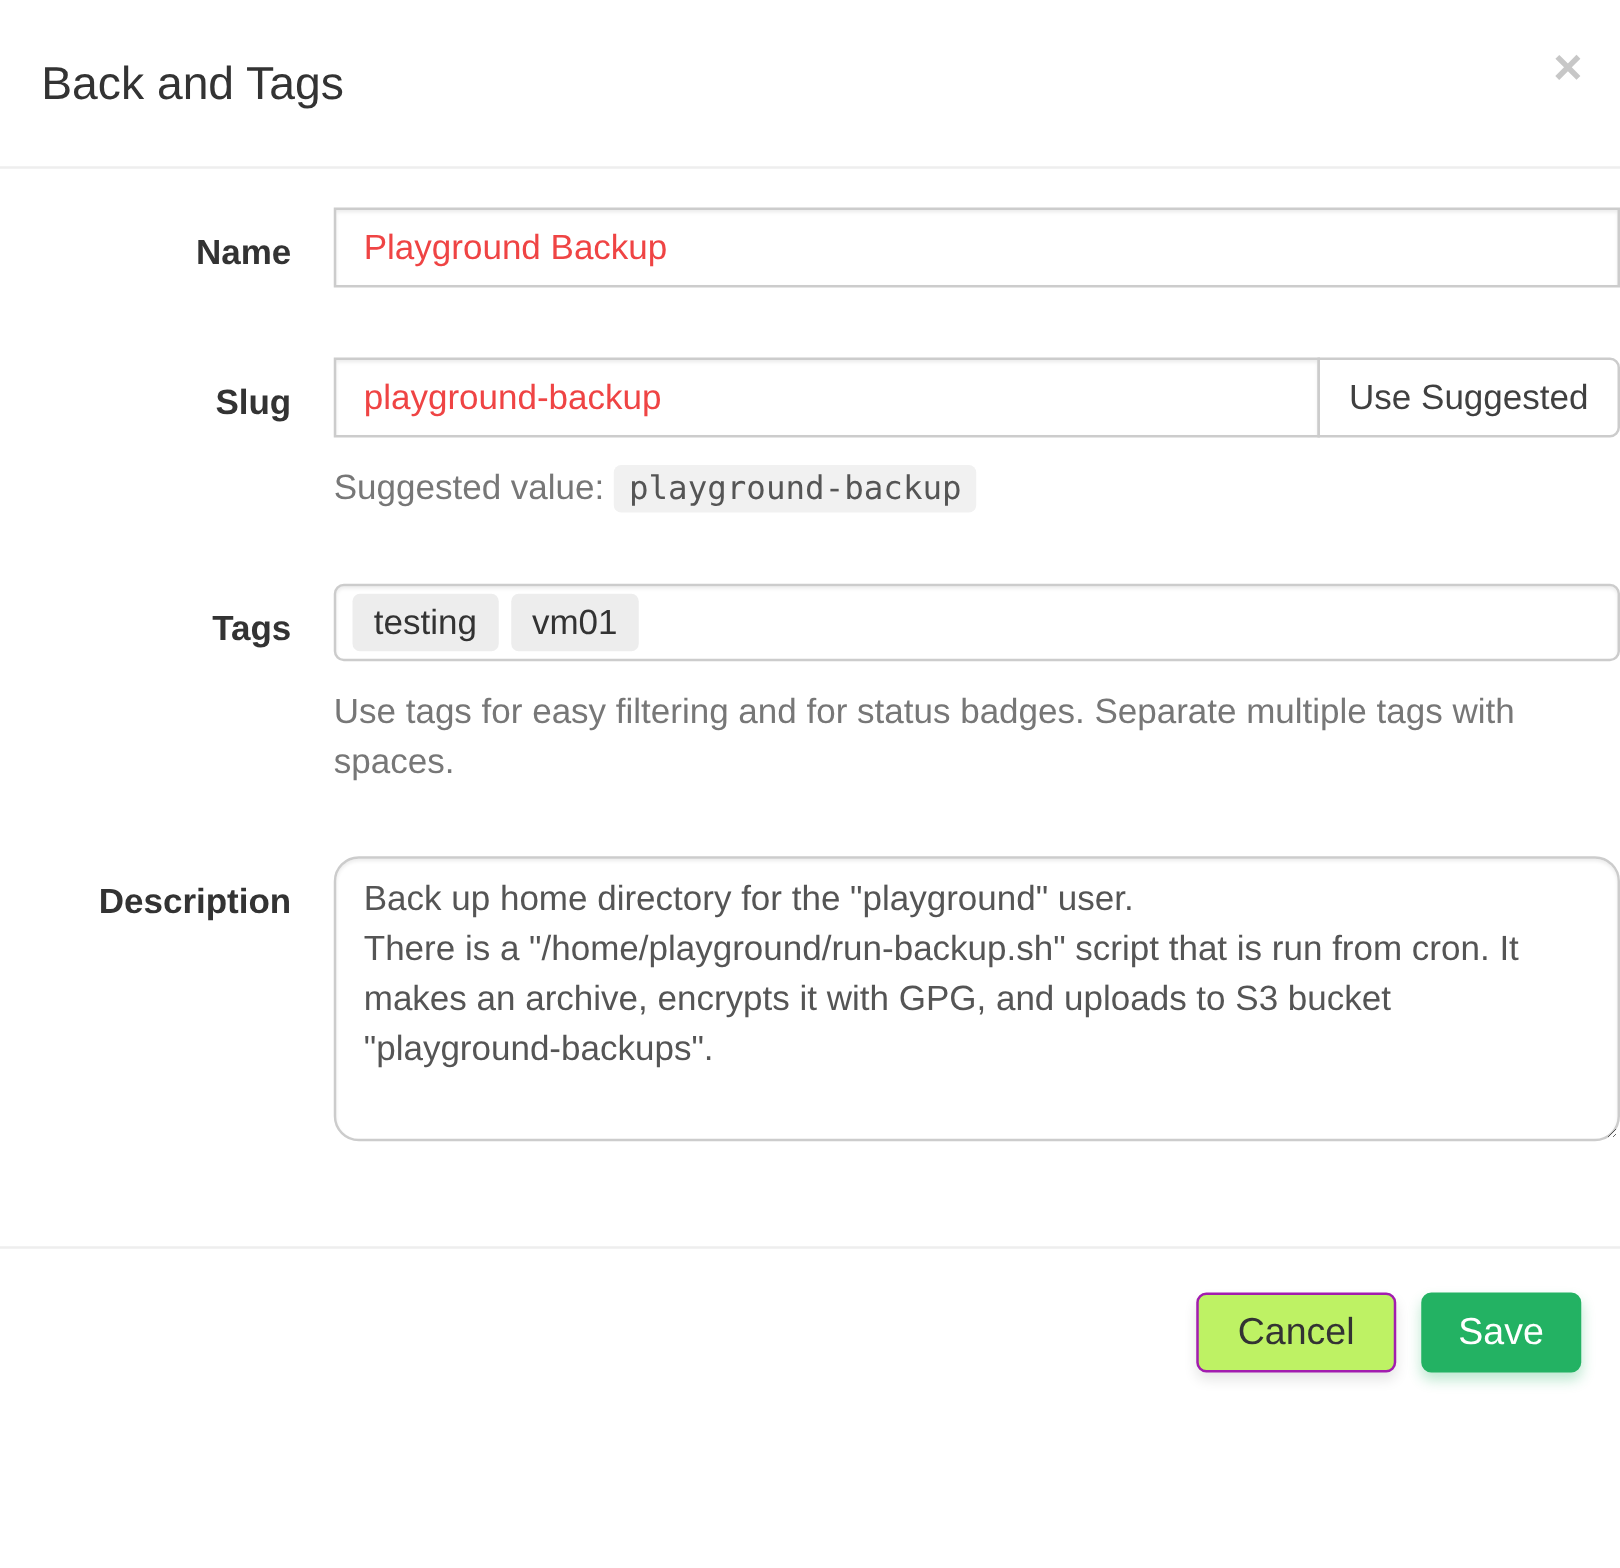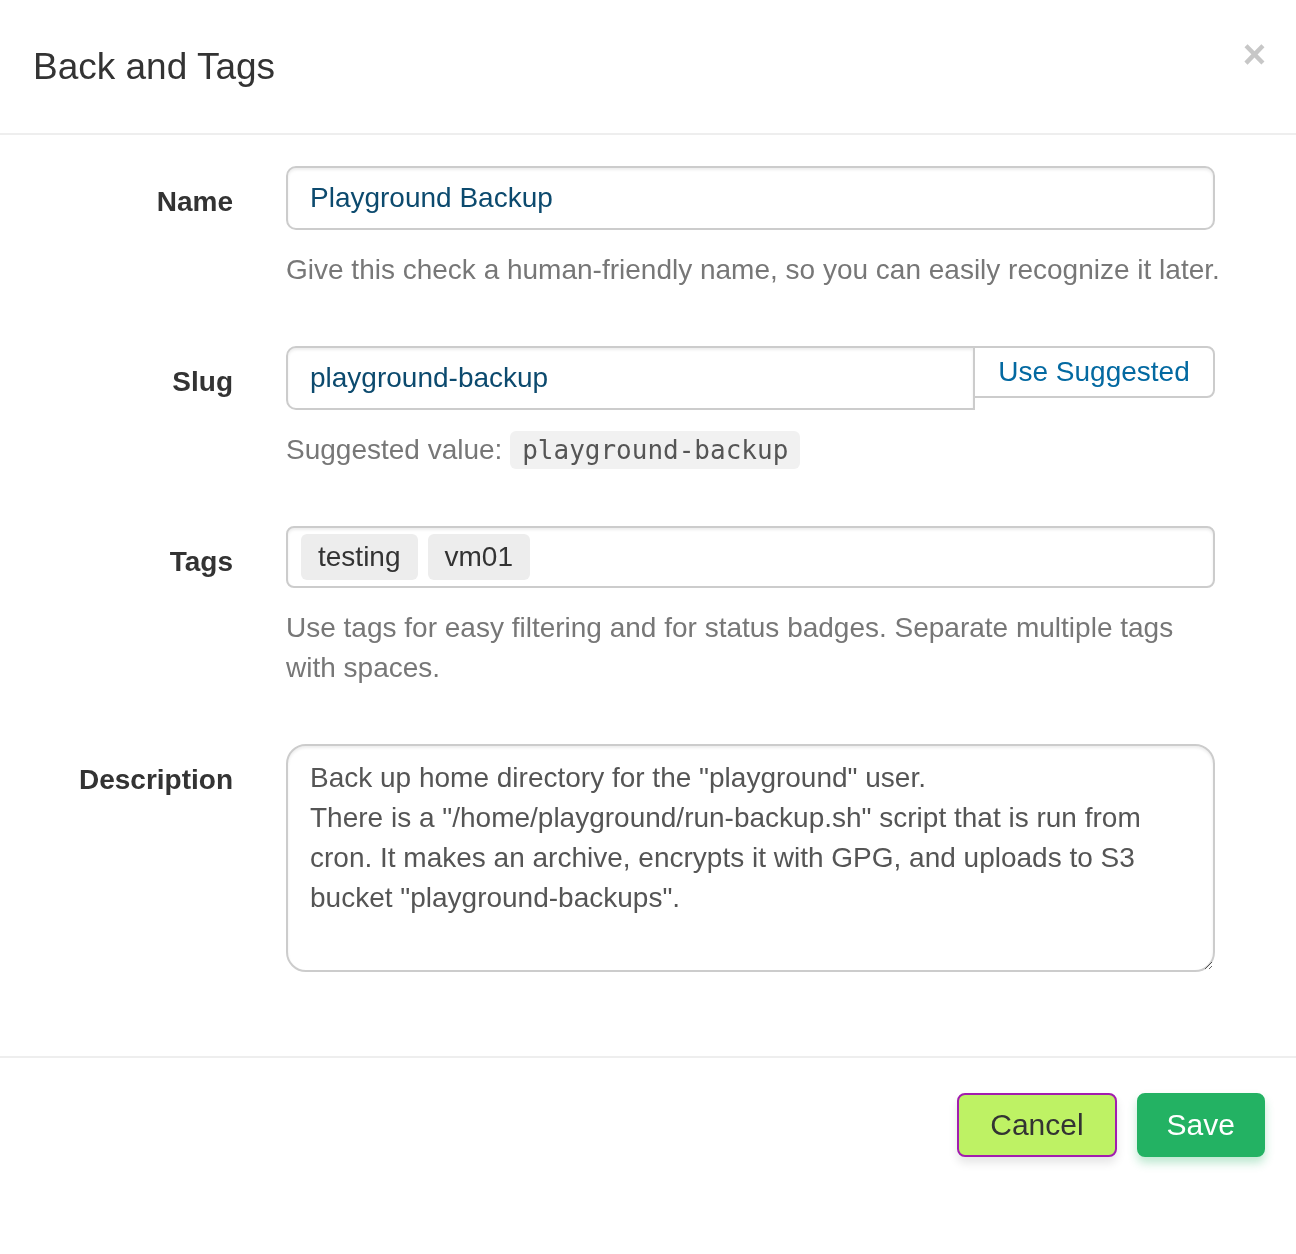--- a/index.html
+++ b/index.html
@@ -38,44 +38,43 @@
     line-height: 1;
     font-family: "Liberation Sans", sans-serif;
   }
 
   
   .modal-body { padding: 31px 0 84px 0; }
 
   .form-row {
     display: grid;
     grid-template-columns: 247px minmax(0, 1fr);
-    column-gap: 39px;
-    padding-right: 81px;
+    column-gap: 20px;
     margin-bottom: 56px;
   }
   .form-row:last-child { margin-bottom: 0; }
 
   .form-label {
     text-align: right;
     font-weight: 700;
     font-size: 28px;
     color: #333333;
     padding-top: 18px;
     padding-right: 14px;
     line-height: 1.3;
   }
 
   .text-input {
     width: 100%;
     height: 64px;
     border: 2px solid #cccccc;
-    border-radius: 10px;
+    border-radius: 0;
     padding: 0 22px;
     font-size: 28px;
-    color: #0c4a6e;
+    color: #ef4444;
     font-family: "Liberation Sans", sans-serif;
     box-shadow: inset 0 2px 3px rgba(0,0,0,0.075);
     outline: none;
     background: #ffffff;
   }
 
   .help-text {
     margin-top: 20px;
     font-size: 28px;
     color: #777777;
@@ -86,30 +85,30 @@
   
   .input-group { display: flex; width: 100%; }
   .input-group .text-input {
     flex: 1 1 auto;
     border-top-right-radius: 0;
     border-bottom-right-radius: 0;
   }
   .use-suggested-btn {
     flex: 0 0 auto;
     width: 242px;
-    height: 52px;
+    height: 64px;
     margin-left: -2px;
     background: #ffffff;
     border: 2px solid #cccccc;
     border-top-right-radius: 8px;
     border-bottom-right-radius: 8px;
     border-top-left-radius: 0;
     border-bottom-left-radius: 0;
     font-size: 28px;
-    color: #0369a1;
+    color: #404040;
     font-family: "Liberation Sans", sans-serif;
     cursor: pointer;
   }
   .code-chip {
     font-family: "DejaVu Sans Mono", "Liberation Mono", monospace;
     font-size: 26px;
     color: #555555;
     background: #f1f1f1;
     border-radius: 6px;
     padding: 4px 12px;
@@ -197,21 +196,20 @@
     <h4 class="modal-title">Back and Tags</h4>
     <button class="close-btn">×</button>
   </div>
 
   <div class="modal-body">
 
     <div class="form-row">
       <label class="form-label">Name</label>
       <div>
         <input class="text-input" type="text" value="Playground Backup" style="">
-        <div class="help-text help-nowrap">Give this check a human-friendly name, so you can easily recognize it later.</div>
       </div>
     </div>
 
     <div class="form-row">
       <label class="form-label">Slug</label>
       <div>
         <div class="input-group">
           <input class="text-input" type="text" value="playground-backup" style="">
           <button class="use-suggested-btn">Use Suggested</button>
         </div>

